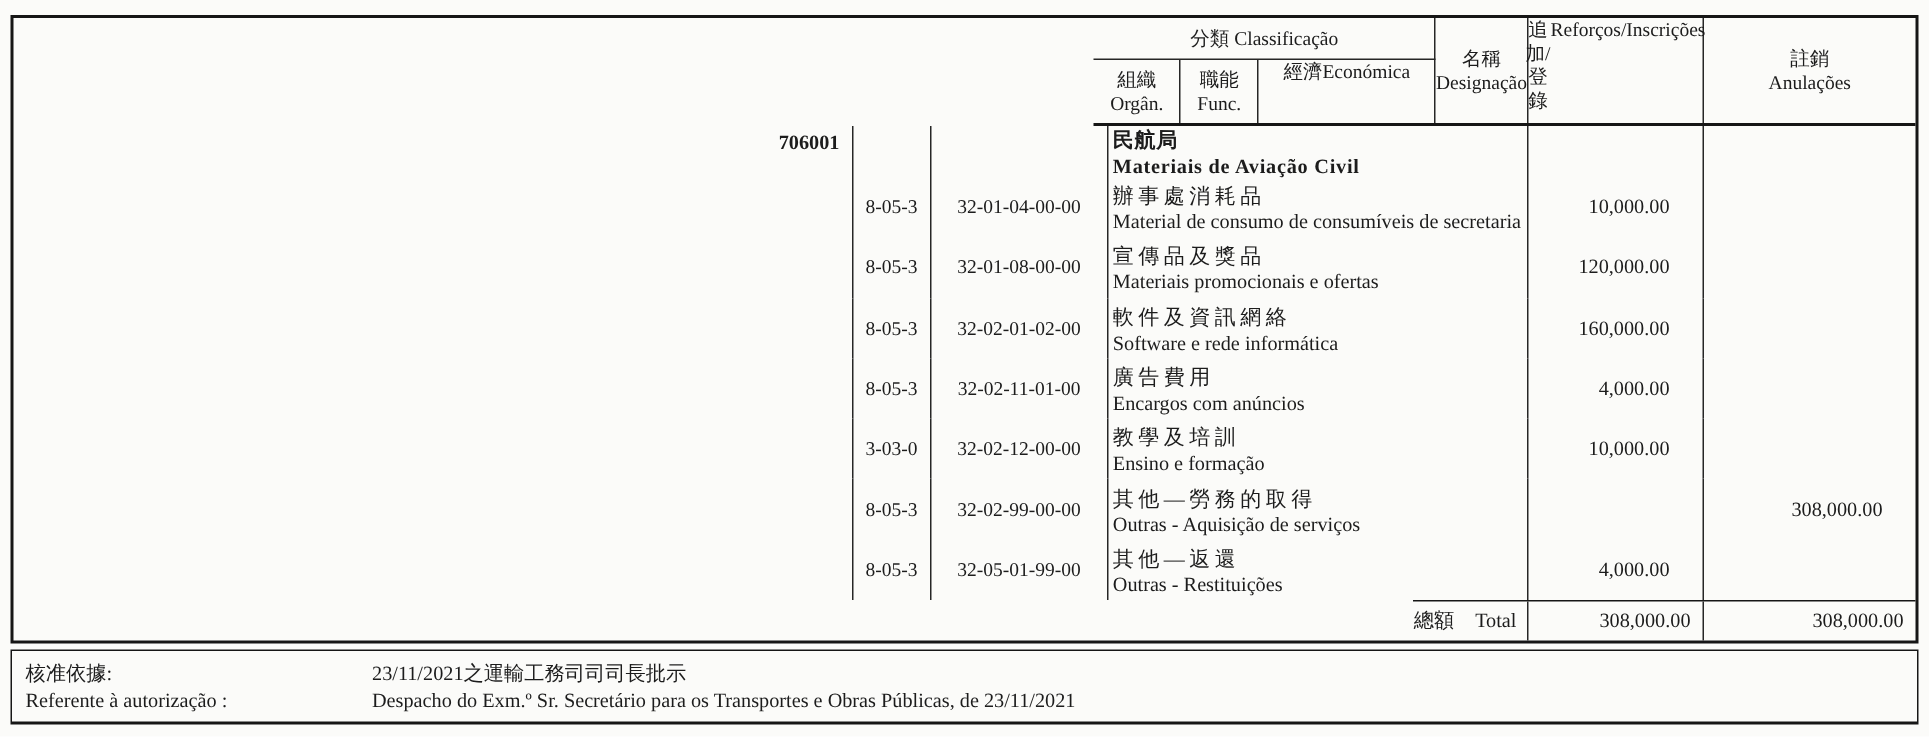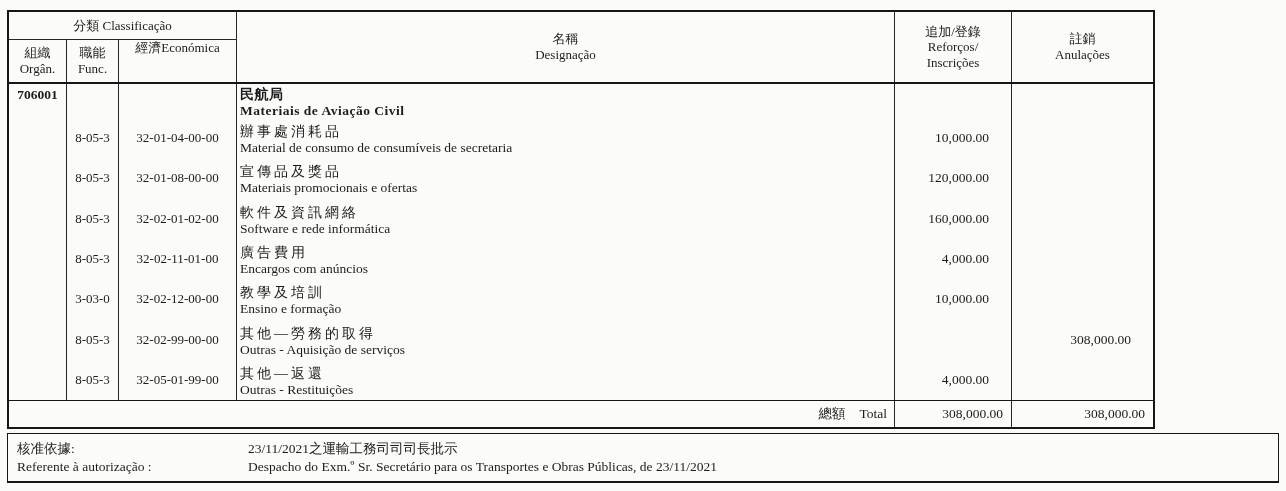--- a/index.html
+++ b/index.html
@@ -8,37 +8,37 @@
     --ink:#1c1c1c;
     --paper:#fbfbf9;
   }
   *{box-sizing:border-box;margin:0;padding:0;}
   html,body{background:#ffffff;}
   body{font-family:"Liberation Serif","DejaVu Serif",serif;color:var(--ink);}
   .page{position:relative;width:1286px;height:491px;background:var(--paper);overflow:hidden;}
 
   
   .main-table{
-    position:absolute;left:7px;top:10px;width:1148px;height:419px;
+    position:absolute;left:7px;top:10px;width:1272px;height:419px;
     border:2px solid var(--line-dark);
-    display:flex;flex-direction:column;background:transparent;
+    display:flex;flex-direction:column;background:transparent;align-items:flex-end;
   }
   .thead{
     display:grid;
     grid-template-columns:58px 52px 118px 1fr 117px 141px;
     grid-template-rows:28px 42px;
     border-bottom:2px solid var(--line-dark);
     font-size:13px;line-height:16px;text-align:center;
   }
   .h-class{grid-area:1/1/2/4;border-right:1.6px solid var(--line);border-bottom:1.6px solid var(--line);display:flex;align-items:center;justify-content:center;}
   .h-org {grid-area:2/1/3/2;border-right:1.6px solid var(--line);display:flex;flex-direction:column;justify-content:center;}
   .h-func{grid-area:2/2/3/3;border-right:1.6px solid var(--line);display:flex;flex-direction:column;justify-content:center;}
   .h-econ{grid-area:2/3/3/4;border-right:1.6px solid var(--line);display:flex;flex-direction:row;justify-content:center;font-family:Liberation Serif, serif;}
   .h-name{grid-area:1/4/3/5;border-right:1.6px solid var(--line);display:flex;flex-direction:column;justify-content:center;}
-  .h-ref {grid-area:1/5/3/6;border-right:1.6px solid var(--line);display:flex;flex-direction:column;justify-content:center;line-height:15.5px;}
+  .h-ref {grid-area:1/5/3/6;border-right:1.6px solid var(--line);display:flex;flex-direction:row;justify-content:center;line-height:15.5px;}
   .h-anu {grid-area:1/6/3/7;display:flex;flex-direction:column;justify-content:center;}
 
   .tbody{
     flex:1;display:grid;
     grid-template-columns:58px 52px 118px 1fr 117px 141px;
     grid-template-rows:34px repeat(7,1fr);
   }
   .cell{border-right:1.6px solid var(--line);min-height:0;}
   .cell.last{border-right:none;}
   .c-org{font-weight:bold;font-size:13.5px;text-align:center;padding-top:3px;}

